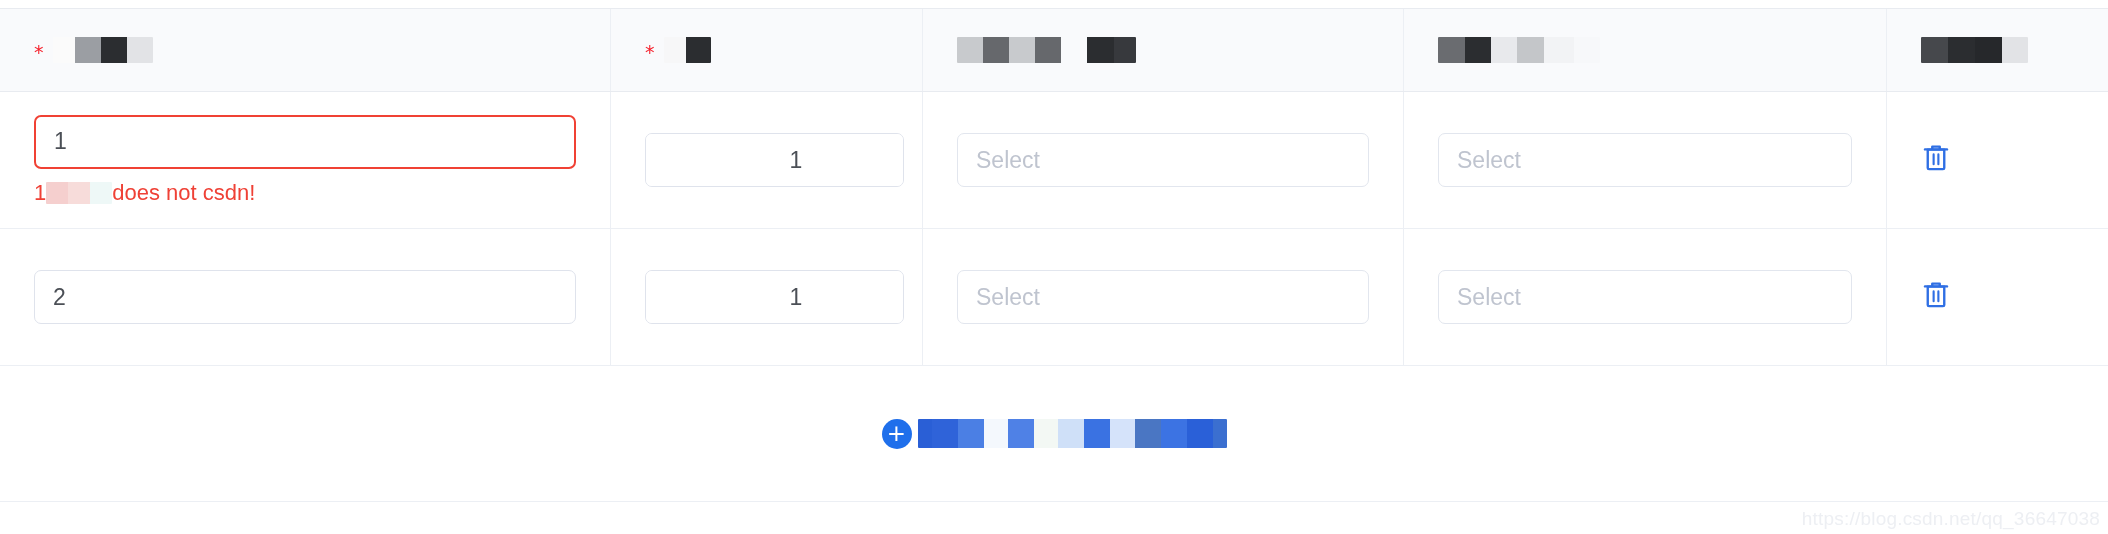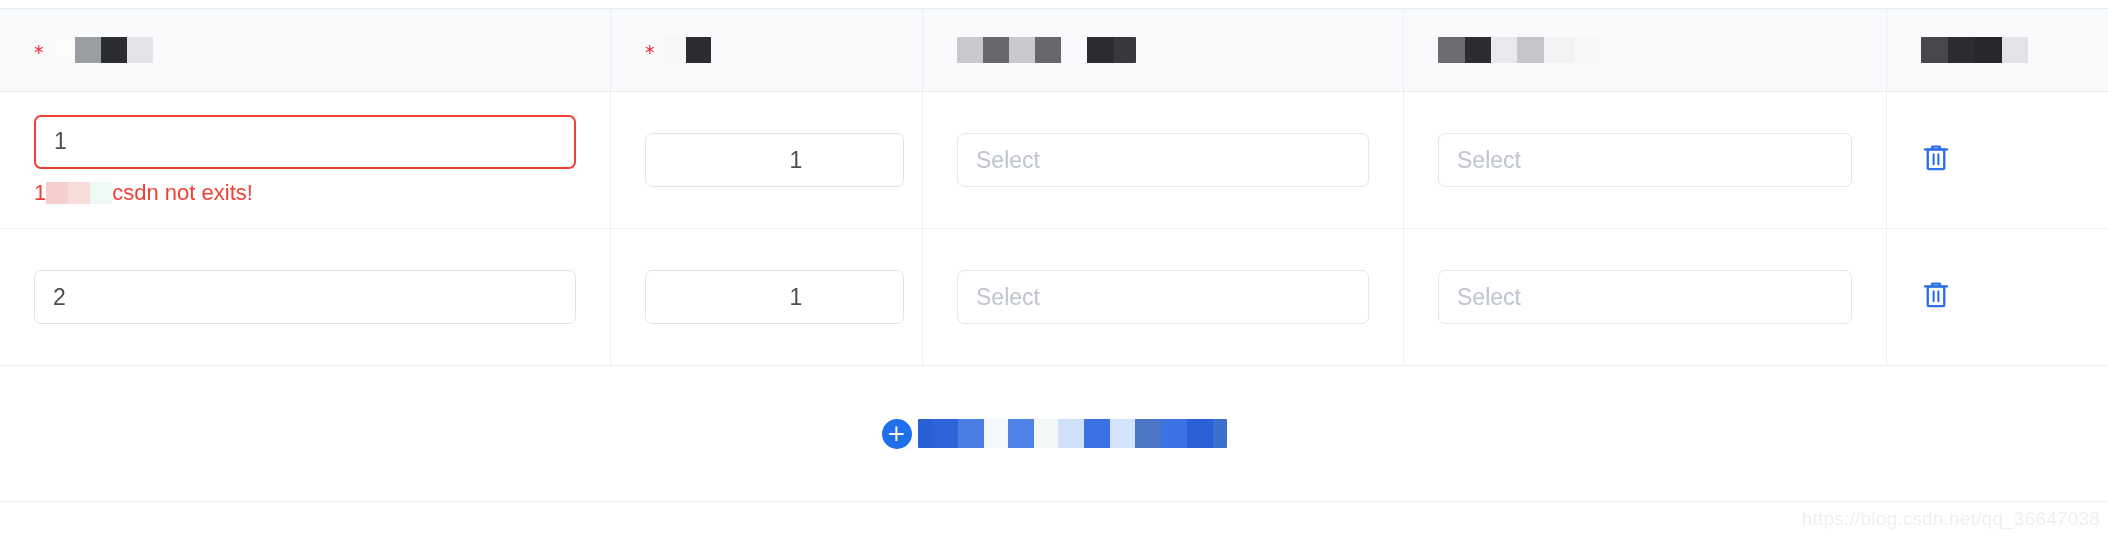--- a/index.html
+++ b/index.html
@@ -246,21 +246,21 @@
       <div class="grid-row row-err">
         <div class="td">
           <input class="inp error" value="1" style="">
           <div class="err-msg">
             <span>1</span>
             <span class="redact">
                 <i style="width: 22px; background: rgb(245, 207, 206);"></i>
                 <i style="width: 22px; background: rgb(247, 220, 218);"></i>
                 <i style="width: 22px; background: rgb(238, 248, 247);"></i>
               </span>
-            <span>csdn not exits!</span>
+            <span>does not csdn!</span>
           </div>
         </div>
 
         <div class="td">
           <div class="stepper">
             <input class="num" value="1" style="">
 
           </div>
         </div>
 

